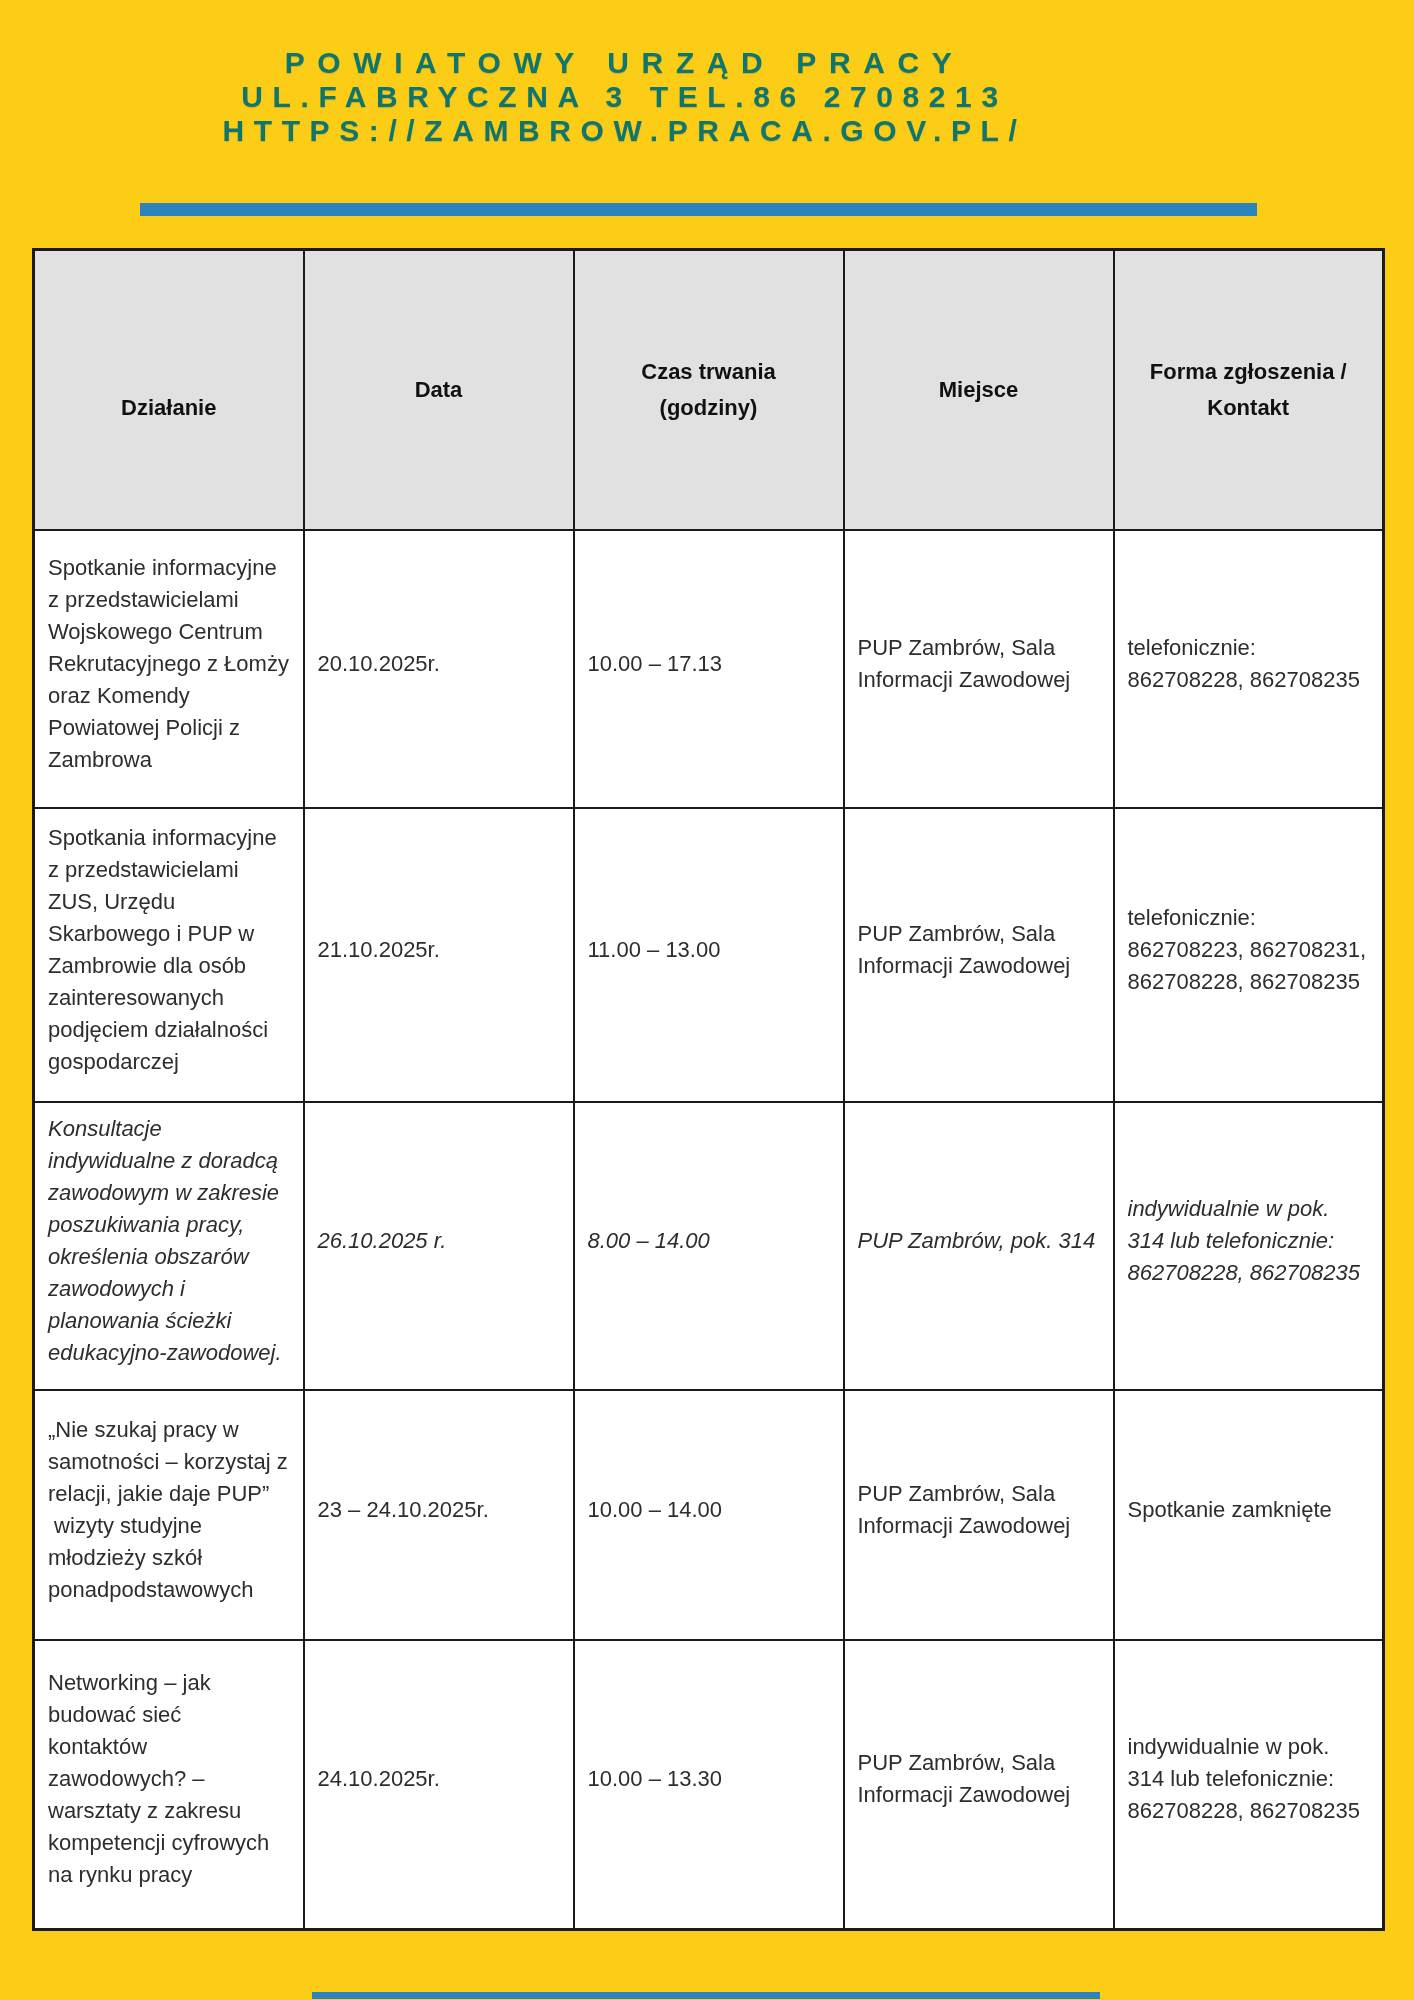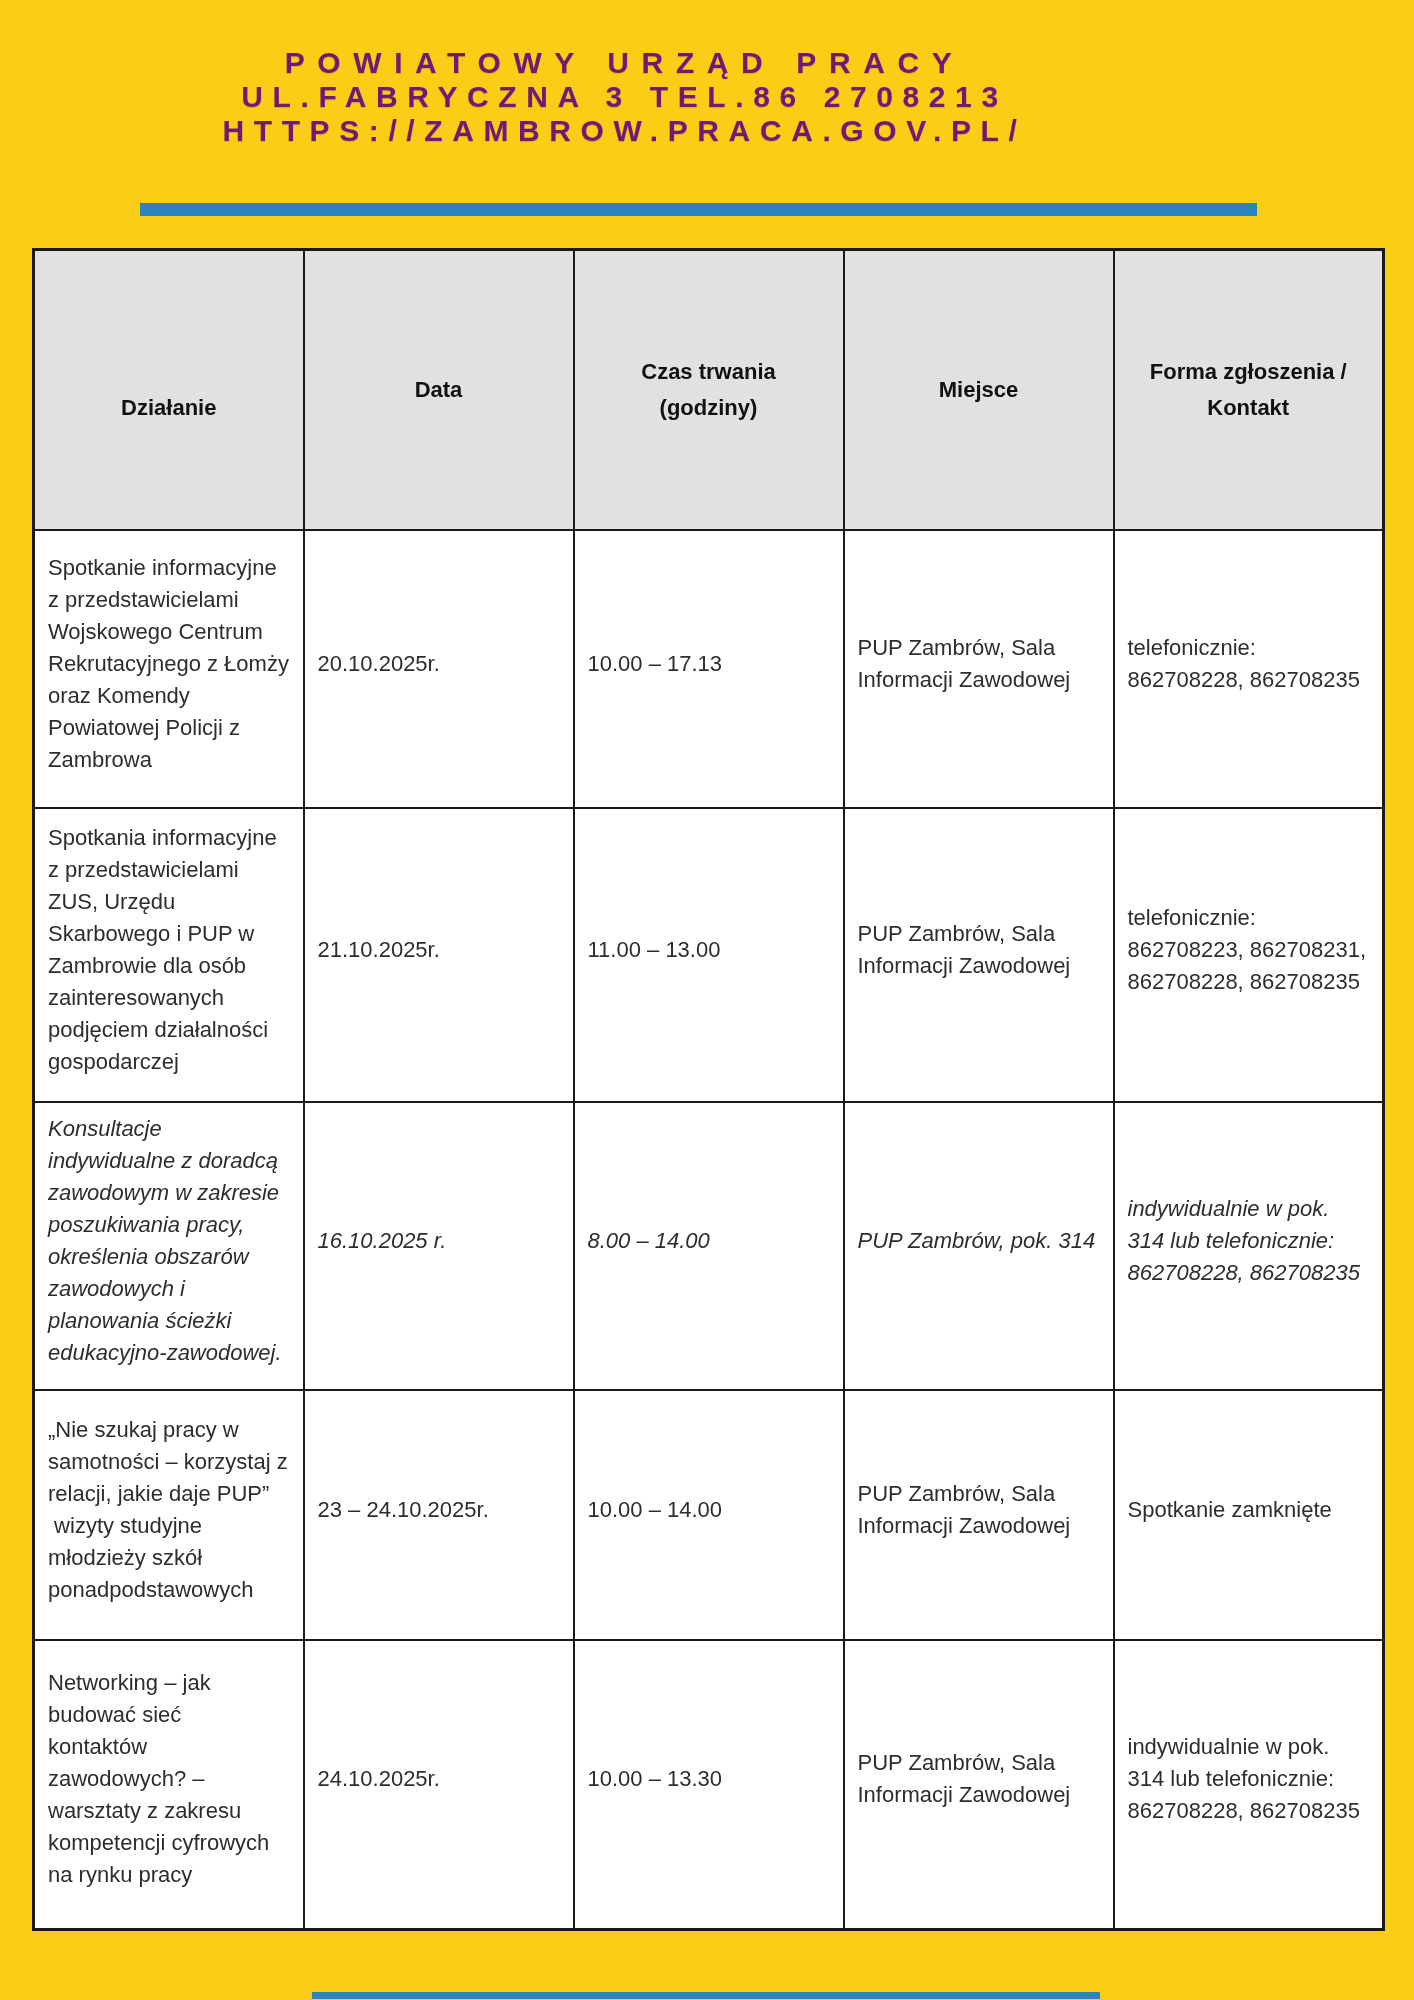--- a/index.html
+++ b/index.html
@@ -5,21 +5,21 @@
   html,body{margin:0;padding:0;}
   body{
     width:1414px;height:2000px;
     background:#FCCD17;
     position:relative;
     overflow:hidden;
     font-family:"Liberation Sans",sans-serif;
   }
   .poster-header{
     position:absolute;top:46px;left:0;width:1249px;
-    text-align:center;color:#701a75;font-weight:bold;
+    text-align:center;color:#0f766e;font-weight:bold;
   }
   .header-line{
     font-size:30px;line-height:34px;white-space:pre;
     text-shadow:0 1px 1px rgba(76,74,68,0.25);
   }
   .ls-lg{letter-spacing:0.42em;}
   .ls-sm{letter-spacing:0.32em;}
   .accent-bar{position:absolute;background:#2C84BE;}
   .accent-bar.top{left:140px;top:203px;width:1117px;height:13px;}
   .accent-bar.bottom{left:312px;top:1992px;width:788px;height:7px;}
@@ -104,21 +104,21 @@
     </tr>
     <tr style="height:288px;font-style:italic;">
       <td>Konsultacje
 indywidualne z doradcą
 zawodowym w zakresie
 poszukiwania pracy,
 określenia obszarów
 zawodowych i
 planowania ścieżki
 edukacyjno-zawodowej.</td>
-      <td>16.10.2025 r.</td>
+      <td>26.10.2025 r.</td>
       <td>8.00 – 14.00</td>
       <td>PUP Zambrów, pok. 314</td>
       <td>indywidualnie w pok.
 314 lub telefonicznie:
 862708228, 862708235</td>
     </tr>
     <tr style="height:250px;">
       <td>„Nie szukaj pracy w
 samotności – korzystaj z
 relacji, jakie daje PUP”

